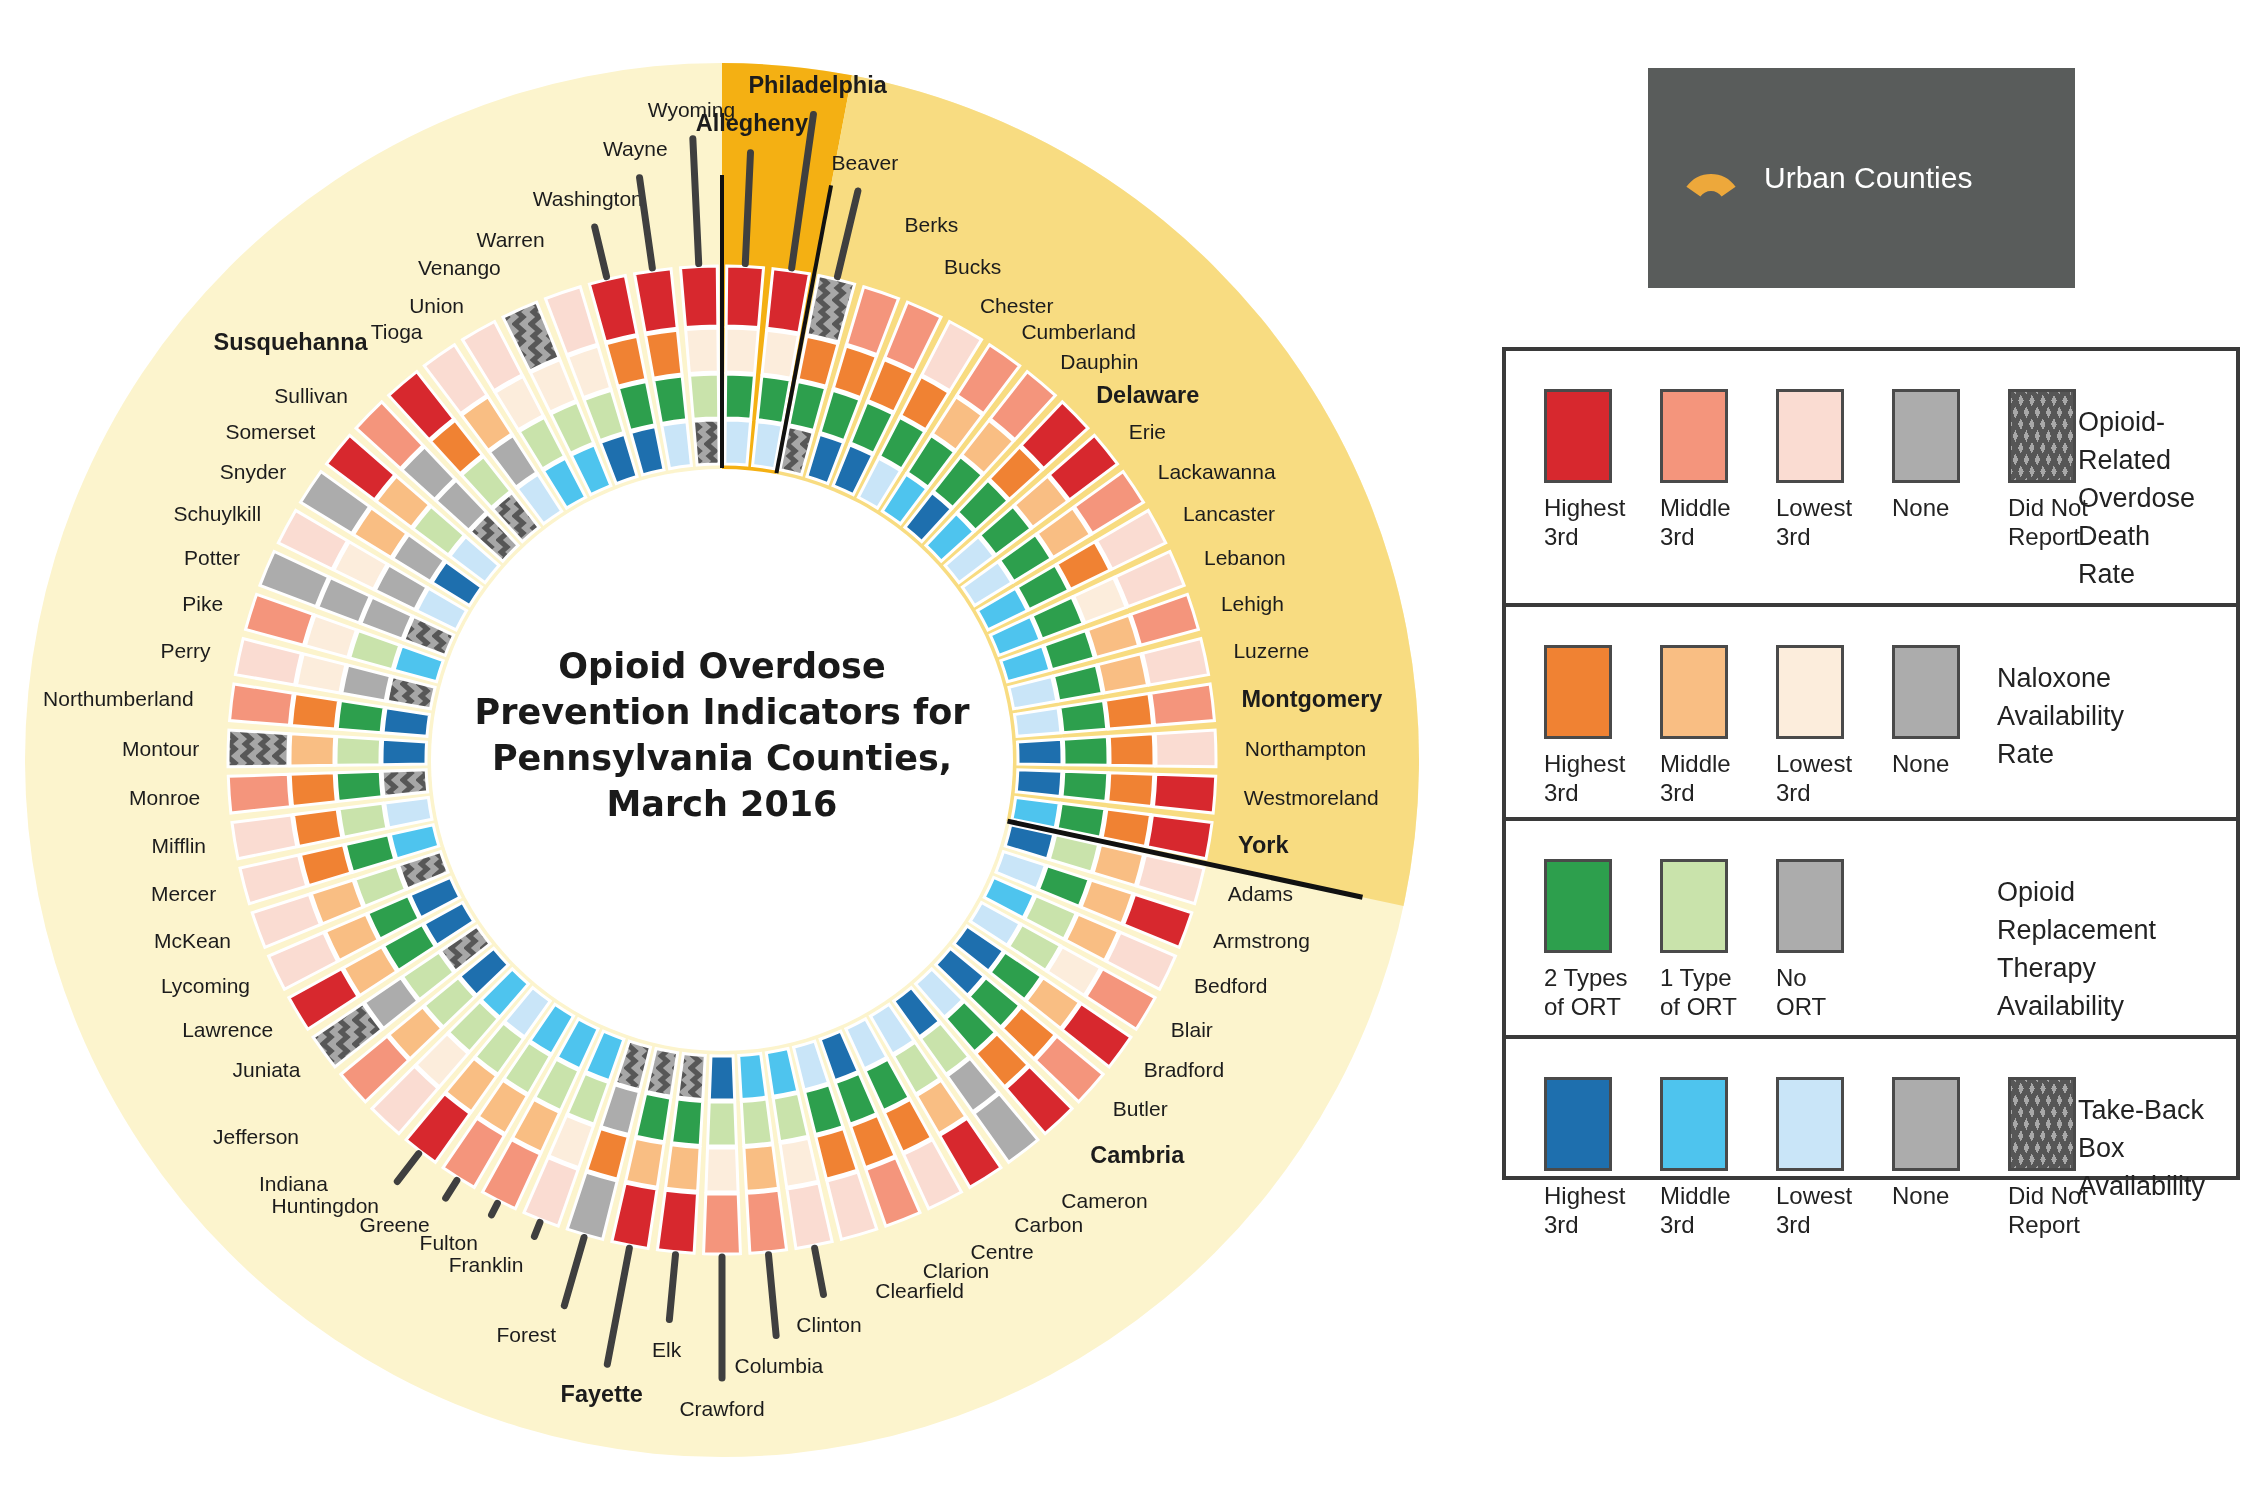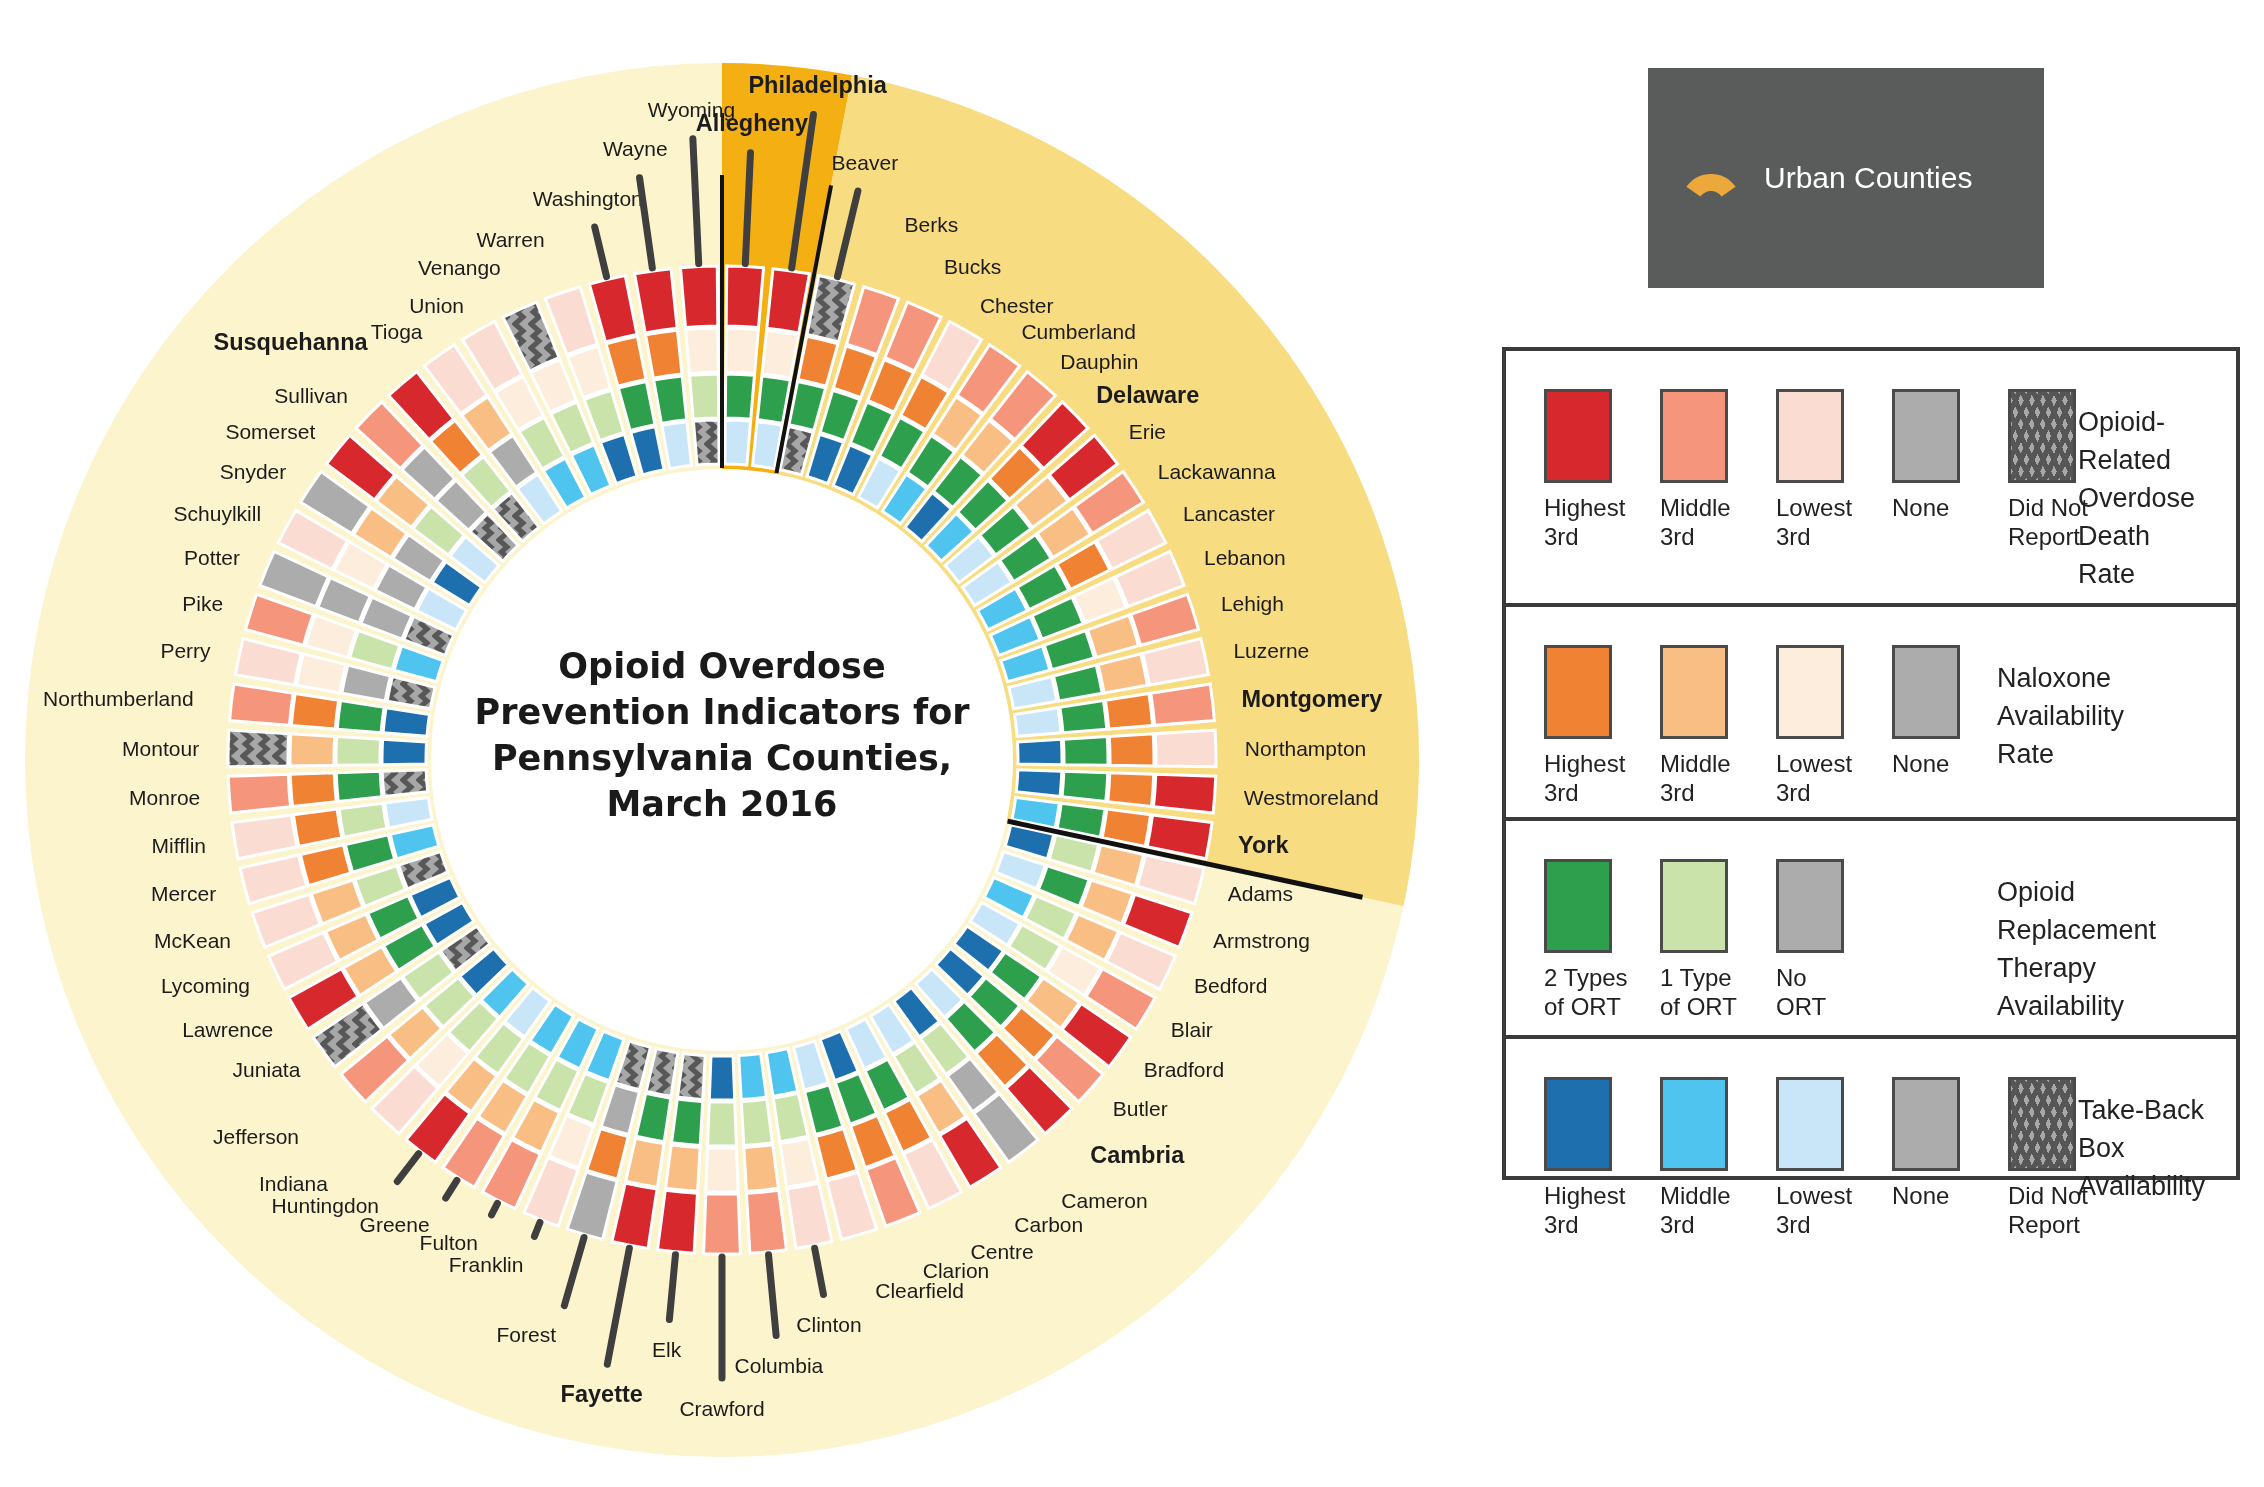--- a/index.html
+++ b/index.html
@@ -1,19 +1,19 @@
 <!DOCTYPE html>
 <html><head>
 <meta charset="utf-8">
 <style>
   html,body{margin:0;padding:0;background:#ffffff;font-family:"Liberation Sans",sans-serif;}
   #stage{position:relative;width:2264px;height:1487px;background:#ffffff;overflow:hidden;}
   #wheel-svg{position:absolute;left:0;top:0;}
   
-  #type-legend{position:absolute;left:1648px;top:68px;width:396px;height:220px;
+  #type-legend{position:absolute;left:1648px;top:68px;width:427px;height:220px;
     background:#595c5b;display:flex;flex-direction:column;justify-content:space-around;
     padding:18px 0;box-sizing:border-box;}
   .type-item{display:flex;align-items:center;gap:18px;padding-left:28px;}
   .type-item .lbl{color:#ffffff;font-size:30px;}
   
   #ind-legend{position:absolute;left:1502px;top:347px;width:738px;height:833px;
     background:#ffffff;border:4px solid #3a3a3a;box-sizing:border-box;
     display:flex;flex-direction:column;}
   .ind-row{flex:1;display:flex;align-items:flex-start;padding:38px 24px 10px 38px;
     box-sizing:border-box;border-top:4px solid #3a3a3a;}

